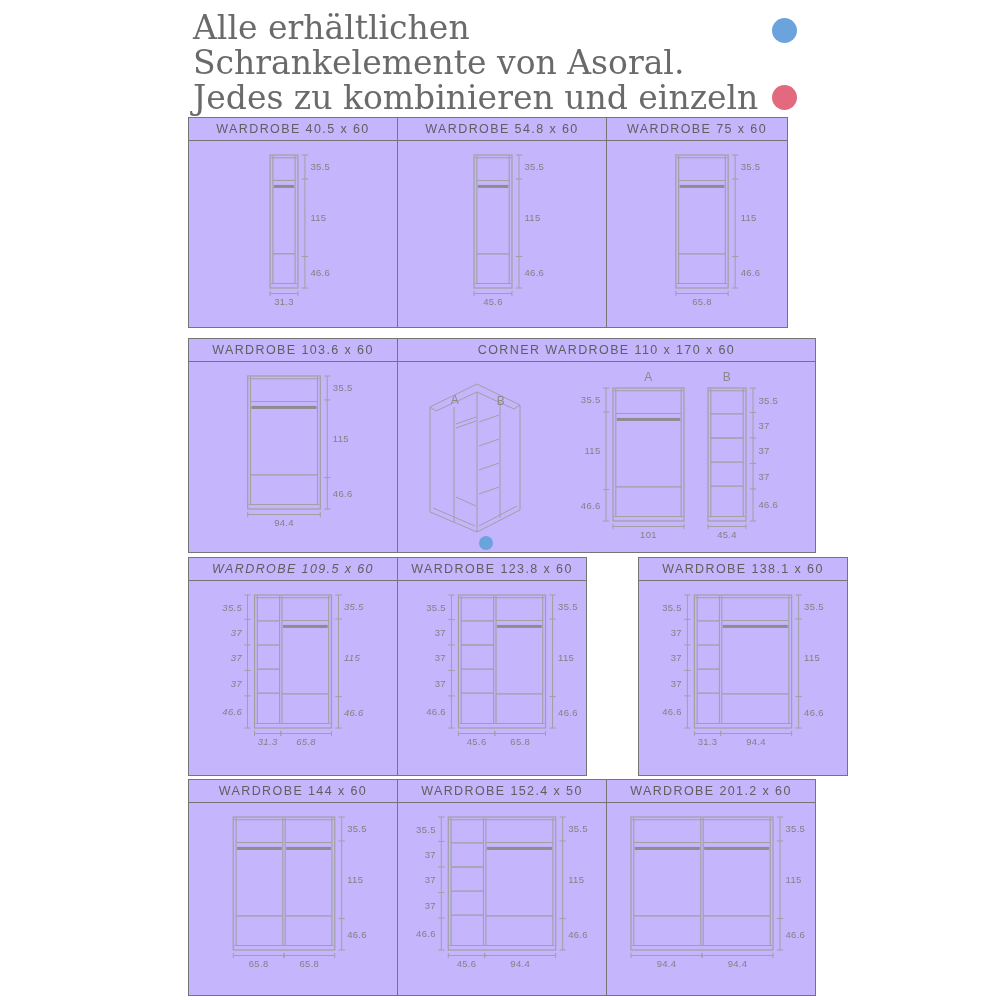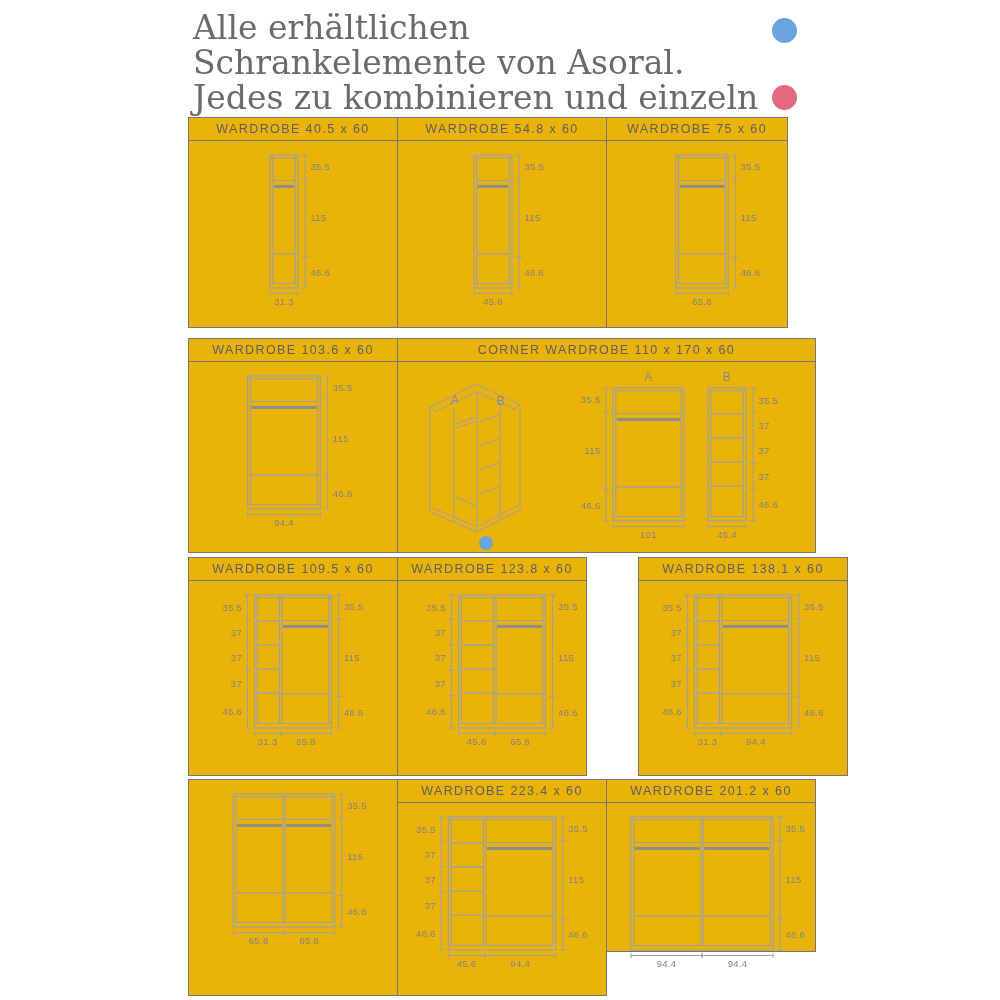--- a/index.html
+++ b/index.html
@@ -4,21 +4,21 @@
 <style>
   html,body{margin:0;padding:0;}
   body{width:1000px;height:1000px;background:#ffffff;position:relative;
        font-family:"Liberation Sans",sans-serif;overflow:hidden;}
   .heading{position:absolute;left:193px;top:10px;width:575px;
            font-family:"DejaVu Serif",serif;font-size:33px;line-height:35px;
            color:#6a6a6a;}
   .dot{position:absolute;width:25px;height:25px;border-radius:50%;}
   #dot-blue{left:772px;top:18px;}
   #dot-pink{left:772px;top:85px;}
-  .cell{position:absolute;background:#eab308;border:1px solid #757575;box-sizing:border-box;}
+  .cell{position:absolute;background:#c4b5fd;border:1px solid #757575;box-sizing:border-box;}
   .cell-title{height:22px;border-bottom:1px solid #757575;display:flex;align-items:center;
               justify-content:center;font-size:12.5px;letter-spacing:1.4px;color:#5f5f5f;
               white-space:nowrap;position:relative;}
   svg{display:block;}
   svg text{font-family:"Liberation Sans",sans-serif;}
 </style>
 </head>
 <body>
 
 <header class="heading">
@@ -201,21 +201,21 @@
         <text x="360.5" y="66.59316416364578" fill="#828282" font-size="9.5" text-anchor="start" letter-spacing="0.3">37</text>
         <text x="360.5" y="92.07736923873642" fill="#828282" font-size="9.5" text-anchor="start" letter-spacing="0.3">37</text>
         <text x="360.5" y="117.56157431382704" fill="#828282" font-size="9.5" text-anchor="start" letter-spacing="0.3">37</text>
         <text x="360.5" y="146.35183842568617" fill="#828282" font-size="9.5" text-anchor="start" letter-spacing="0.3">46.6</text>
         <line x1="310" y1="164.5" x2="348" y2="164.5" stroke="#a0a0a0" stroke-width="1"></line>
         <line x1="310" y1="161.9" x2="310" y2="167.1" stroke="#a0a0a0" stroke-width="1"></line>
         <line x1="348" y1="161.9" x2="348" y2="167.1" stroke="#a0a0a0" stroke-width="1"></line>
         <text x="329" y="176" fill="#828282" font-size="9.5" text-anchor="middle" letter-spacing="0.3">45.4</text>
       </svg>
     </div>
-    <div class="cell" style="left: 188px; top: 557px; width: 210px; height: 219px;">
+    <div class="cell" style="left: 188px; top: 557px; width: 210px; height: 219px; font-style: italic;">
       <div class="cell-title">WARDROBE 109.5 x 60</div>
       <svg width="208" height="195" viewBox="0 0 208 195">
         <rect x="65.5295" y="14" width="76.941" height="133" fill="none" stroke="#a0a0a0" stroke-width="1.2"></rect>
         <line x1="68.3295" y1="15" x2="68.3295" y2="142.5" stroke="#a0a0a0" stroke-width="1.1"></line>
         <line x1="139.6705" y1="15" x2="139.6705" y2="142.5" stroke="#a0a0a0" stroke-width="1.1"></line>
         <line x1="66.5295" y1="16.8" x2="141.47050000000002" y2="16.8" stroke="#a0a0a0" stroke-width="1.1"></line>
         <line x1="66.5295" y1="142.5" x2="141.47050000000002" y2="142.5" stroke="#a0a0a0" stroke-width="1.1"></line>
         <line x1="68.3295" y1="39.9090108751942" x2="90.5525" y2="39.9090108751942" stroke="#a0a0a0" stroke-width="1.3"></line>
         <line x1="68.3295" y1="63.99445882962196" x2="90.5525" y2="63.99445882962196" stroke="#a0a0a0" stroke-width="1.3"></line>
         <line x1="68.3295" y1="88.07990678404973" x2="90.5525" y2="88.07990678404973" stroke="#a0a0a0" stroke-width="1.3"></line>
@@ -343,20 +343,21 @@
         <line x1="55.3765" y1="149.9" x2="55.3765" y2="155.1" stroke="#a0a0a0" stroke-width="1"></line>
         <line x1="81.59949999999999" y1="149.9" x2="81.59949999999999" y2="155.1" stroke="#a0a0a0" stroke-width="1"></line>
         <text x="68.488" y="164" fill="#828282" font-size="9.5" text-anchor="middle" letter-spacing="0.3">31.3</text>
         <line x1="81.59949999999999" y1="152.5" x2="152.6235" y2="152.5" stroke="#a0a0a0" stroke-width="1"></line>
         <line x1="81.59949999999999" y1="149.9" x2="81.59949999999999" y2="155.1" stroke="#a0a0a0" stroke-width="1"></line>
         <line x1="152.6235" y1="149.9" x2="152.6235" y2="155.1" stroke="#a0a0a0" stroke-width="1"></line>
         <text x="117.1115" y="164" fill="#828282" font-size="9.5" text-anchor="middle" letter-spacing="0.3">94.4</text>
       </svg>
     </div>
     <div class="cell" style="left: 188px; top: 779px; width: 210px; height: 217px;">
+      <div class="cell-title">WARDROBE 144 x 60</div>
       <svg width="208" height="193" viewBox="0 0 208 193">
         <rect x="44.282000000000004" y="14" width="101.43599999999999" height="133" fill="none" stroke="#a0a0a0" stroke-width="1.2"></rect>
         <line x1="47.082" y1="15" x2="47.082" y2="142.5" stroke="#a0a0a0" stroke-width="1.1"></line>
         <line x1="142.91799999999998" y1="15" x2="142.91799999999998" y2="142.5" stroke="#a0a0a0" stroke-width="1.1"></line>
         <line x1="45.282000000000004" y1="16.8" x2="144.718" y2="16.8" stroke="#a0a0a0" stroke-width="1.1"></line>
         <line x1="45.282000000000004" y1="142.5" x2="144.718" y2="142.5" stroke="#a0a0a0" stroke-width="1.1"></line>
         <line x1="47.082" y1="39.44003044140031" x2="93.8" y2="39.44003044140031" stroke="#a0a0a0" stroke-width="1.1"></line>
         <rect x="48.082" y="43.94003044140031" width="44.717999999999996" height="3" fill="#8d8d8d"></rect>
         <line x1="47.082" y1="112.78097412480975" x2="93.8" y2="112.78097412480975" stroke="#a0a0a0" stroke-width="1.3"></line>
         <line x1="93.8" y1="15" x2="93.8" y2="142.5" stroke="#a0a0a0" stroke-width="1.1"></line>
@@ -376,21 +377,21 @@
         <line x1="44.282000000000004" y1="149.9" x2="44.282000000000004" y2="155.1" stroke="#a0a0a0" stroke-width="1"></line>
         <line x1="95" y1="149.9" x2="95" y2="155.1" stroke="#a0a0a0" stroke-width="1"></line>
         <text x="69.641" y="164" fill="#828282" font-size="9.5" text-anchor="middle" letter-spacing="0.3">65.8</text>
         <line x1="95" y1="152.5" x2="145.718" y2="152.5" stroke="#a0a0a0" stroke-width="1"></line>
         <line x1="95" y1="149.9" x2="95" y2="155.1" stroke="#a0a0a0" stroke-width="1"></line>
         <line x1="145.718" y1="149.9" x2="145.718" y2="155.1" stroke="#a0a0a0" stroke-width="1"></line>
         <text x="120.359" y="164" fill="#828282" font-size="9.5" text-anchor="middle" letter-spacing="0.3">65.8</text>
       </svg>
     </div>
     <div class="cell" style="left: 397px; top: 779px; width: 210px; height: 217px;">
-      <div class="cell-title">WARDROBE 223.4 x 60</div>
+      <div class="cell-title">WARDROBE 152.4 x 50</div>
       <svg width="208" height="193" viewBox="0 0 208 193">
         <rect x="50.3" y="14" width="107.4" height="133" fill="none" stroke="#a0a0a0" stroke-width="1.2"></rect>
         <line x1="53.099999999999994" y1="15" x2="53.099999999999994" y2="142.5" stroke="#a0a0a0" stroke-width="1.1"></line>
         <line x1="154.89999999999998" y1="15" x2="154.89999999999998" y2="142.5" stroke="#a0a0a0" stroke-width="1.1"></line>
         <line x1="51.3" y1="16.8" x2="156.7" y2="16.8" stroke="#a0a0a0" stroke-width="1.1"></line>
         <line x1="51.3" y1="142.5" x2="156.7" y2="142.5" stroke="#a0a0a0" stroke-width="1.1"></line>
         <line x1="53.099999999999994" y1="39.9090108751942" x2="85.476" y2="39.9090108751942" stroke="#a0a0a0" stroke-width="1.3"></line>
         <line x1="53.099999999999994" y1="63.99445882962196" x2="85.476" y2="63.99445882962196" stroke="#a0a0a0" stroke-width="1.3"></line>
         <line x1="53.099999999999994" y1="88.07990678404973" x2="85.476" y2="88.07990678404973" stroke="#a0a0a0" stroke-width="1.3"></line>
         <line x1="53.099999999999994" y1="112.16535473847748" x2="85.476" y2="112.16535473847748" stroke="#a0a0a0" stroke-width="1.3"></line>
@@ -422,21 +423,21 @@
         <line x1="50.3" y1="152.5" x2="86.676" y2="152.5" stroke="#a0a0a0" stroke-width="1"></line>
         <line x1="50.3" y1="149.9" x2="50.3" y2="155.1" stroke="#a0a0a0" stroke-width="1"></line>
         <line x1="86.676" y1="149.9" x2="86.676" y2="155.1" stroke="#a0a0a0" stroke-width="1"></line>
         <text x="68.488" y="164" fill="#828282" font-size="9.5" text-anchor="middle" letter-spacing="0.3">45.6</text>
         <line x1="86.676" y1="152.5" x2="157.7" y2="152.5" stroke="#a0a0a0" stroke-width="1"></line>
         <line x1="86.676" y1="149.9" x2="86.676" y2="155.1" stroke="#a0a0a0" stroke-width="1"></line>
         <line x1="157.7" y1="149.9" x2="157.7" y2="155.1" stroke="#a0a0a0" stroke-width="1"></line>
         <text x="122.18799999999999" y="164" fill="#828282" font-size="9.5" text-anchor="middle" letter-spacing="0.3">94.4</text>
       </svg>
     </div>
-    <div class="cell" style="left: 606px; top: 779px; width: 210px; height: 173px;">
+    <div class="cell" style="left: 606px; top: 779px; width: 210px; height: 217px;">
       <div class="cell-title">WARDROBE 201.2 x 60</div>
       <svg width="208" height="193" viewBox="0 0 208 193">
         <rect x="23.976" y="14" width="142.048" height="133" fill="none" stroke="#a0a0a0" stroke-width="1.2"></rect>
         <line x1="26.776" y1="15" x2="26.776" y2="142.5" stroke="#a0a0a0" stroke-width="1.1"></line>
         <line x1="163.224" y1="15" x2="163.224" y2="142.5" stroke="#a0a0a0" stroke-width="1.1"></line>
         <line x1="24.976" y1="16.8" x2="165.024" y2="16.8" stroke="#a0a0a0" stroke-width="1.1"></line>
         <line x1="24.976" y1="142.5" x2="165.024" y2="142.5" stroke="#a0a0a0" stroke-width="1.1"></line>
         <line x1="26.776" y1="39.44003044140031" x2="93.8" y2="39.44003044140031" stroke="#a0a0a0" stroke-width="1.1"></line>
         <rect x="27.776" y="43.94003044140031" width="65.024" height="3" fill="#8d8d8d"></rect>
         <line x1="26.776" y1="112.78097412480975" x2="93.8" y2="112.78097412480975" stroke="#a0a0a0" stroke-width="1.3"></line>

